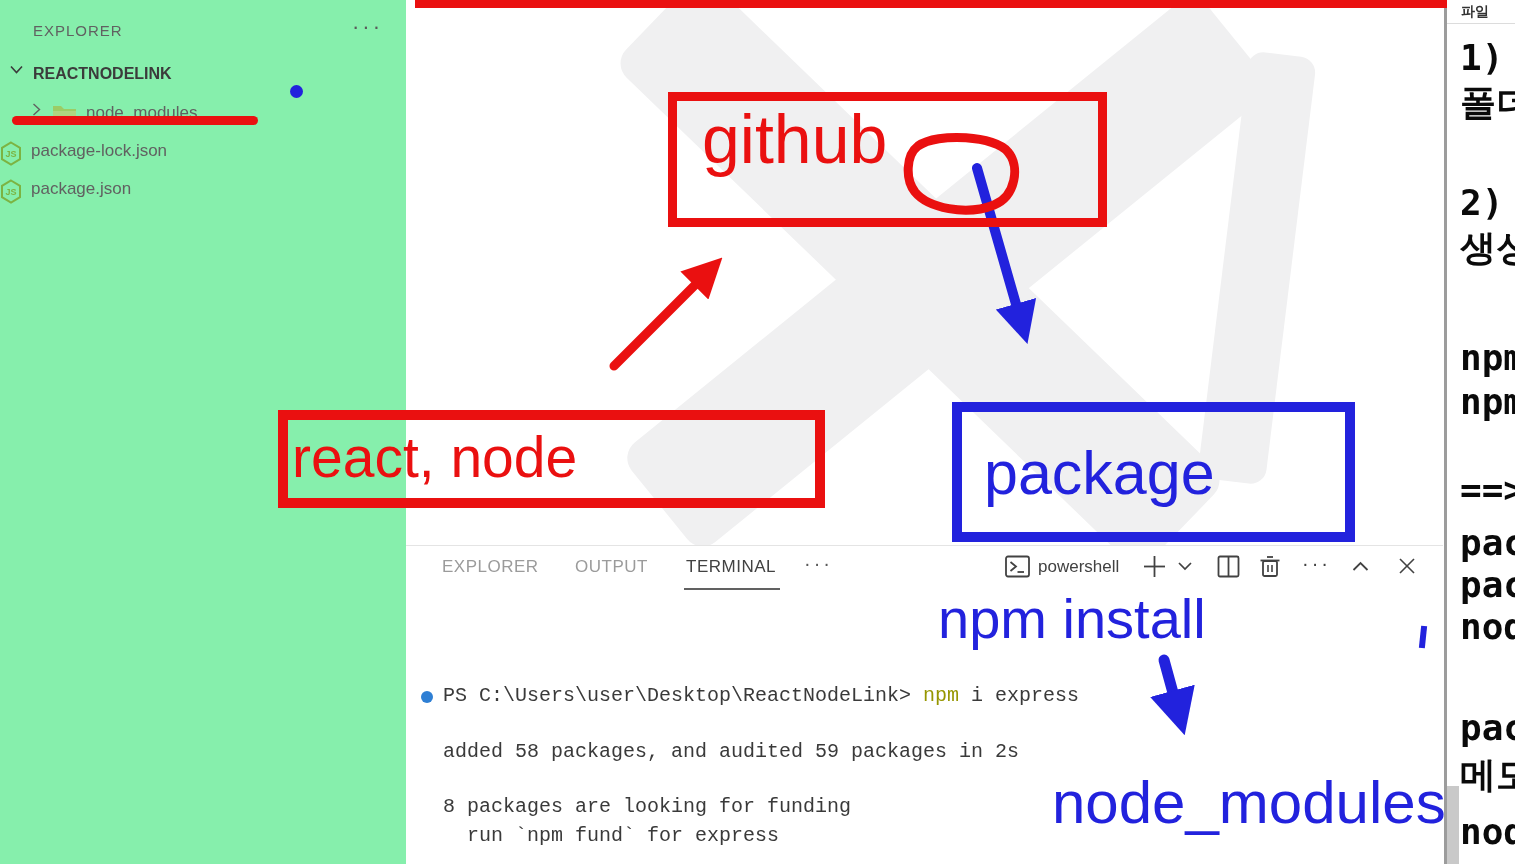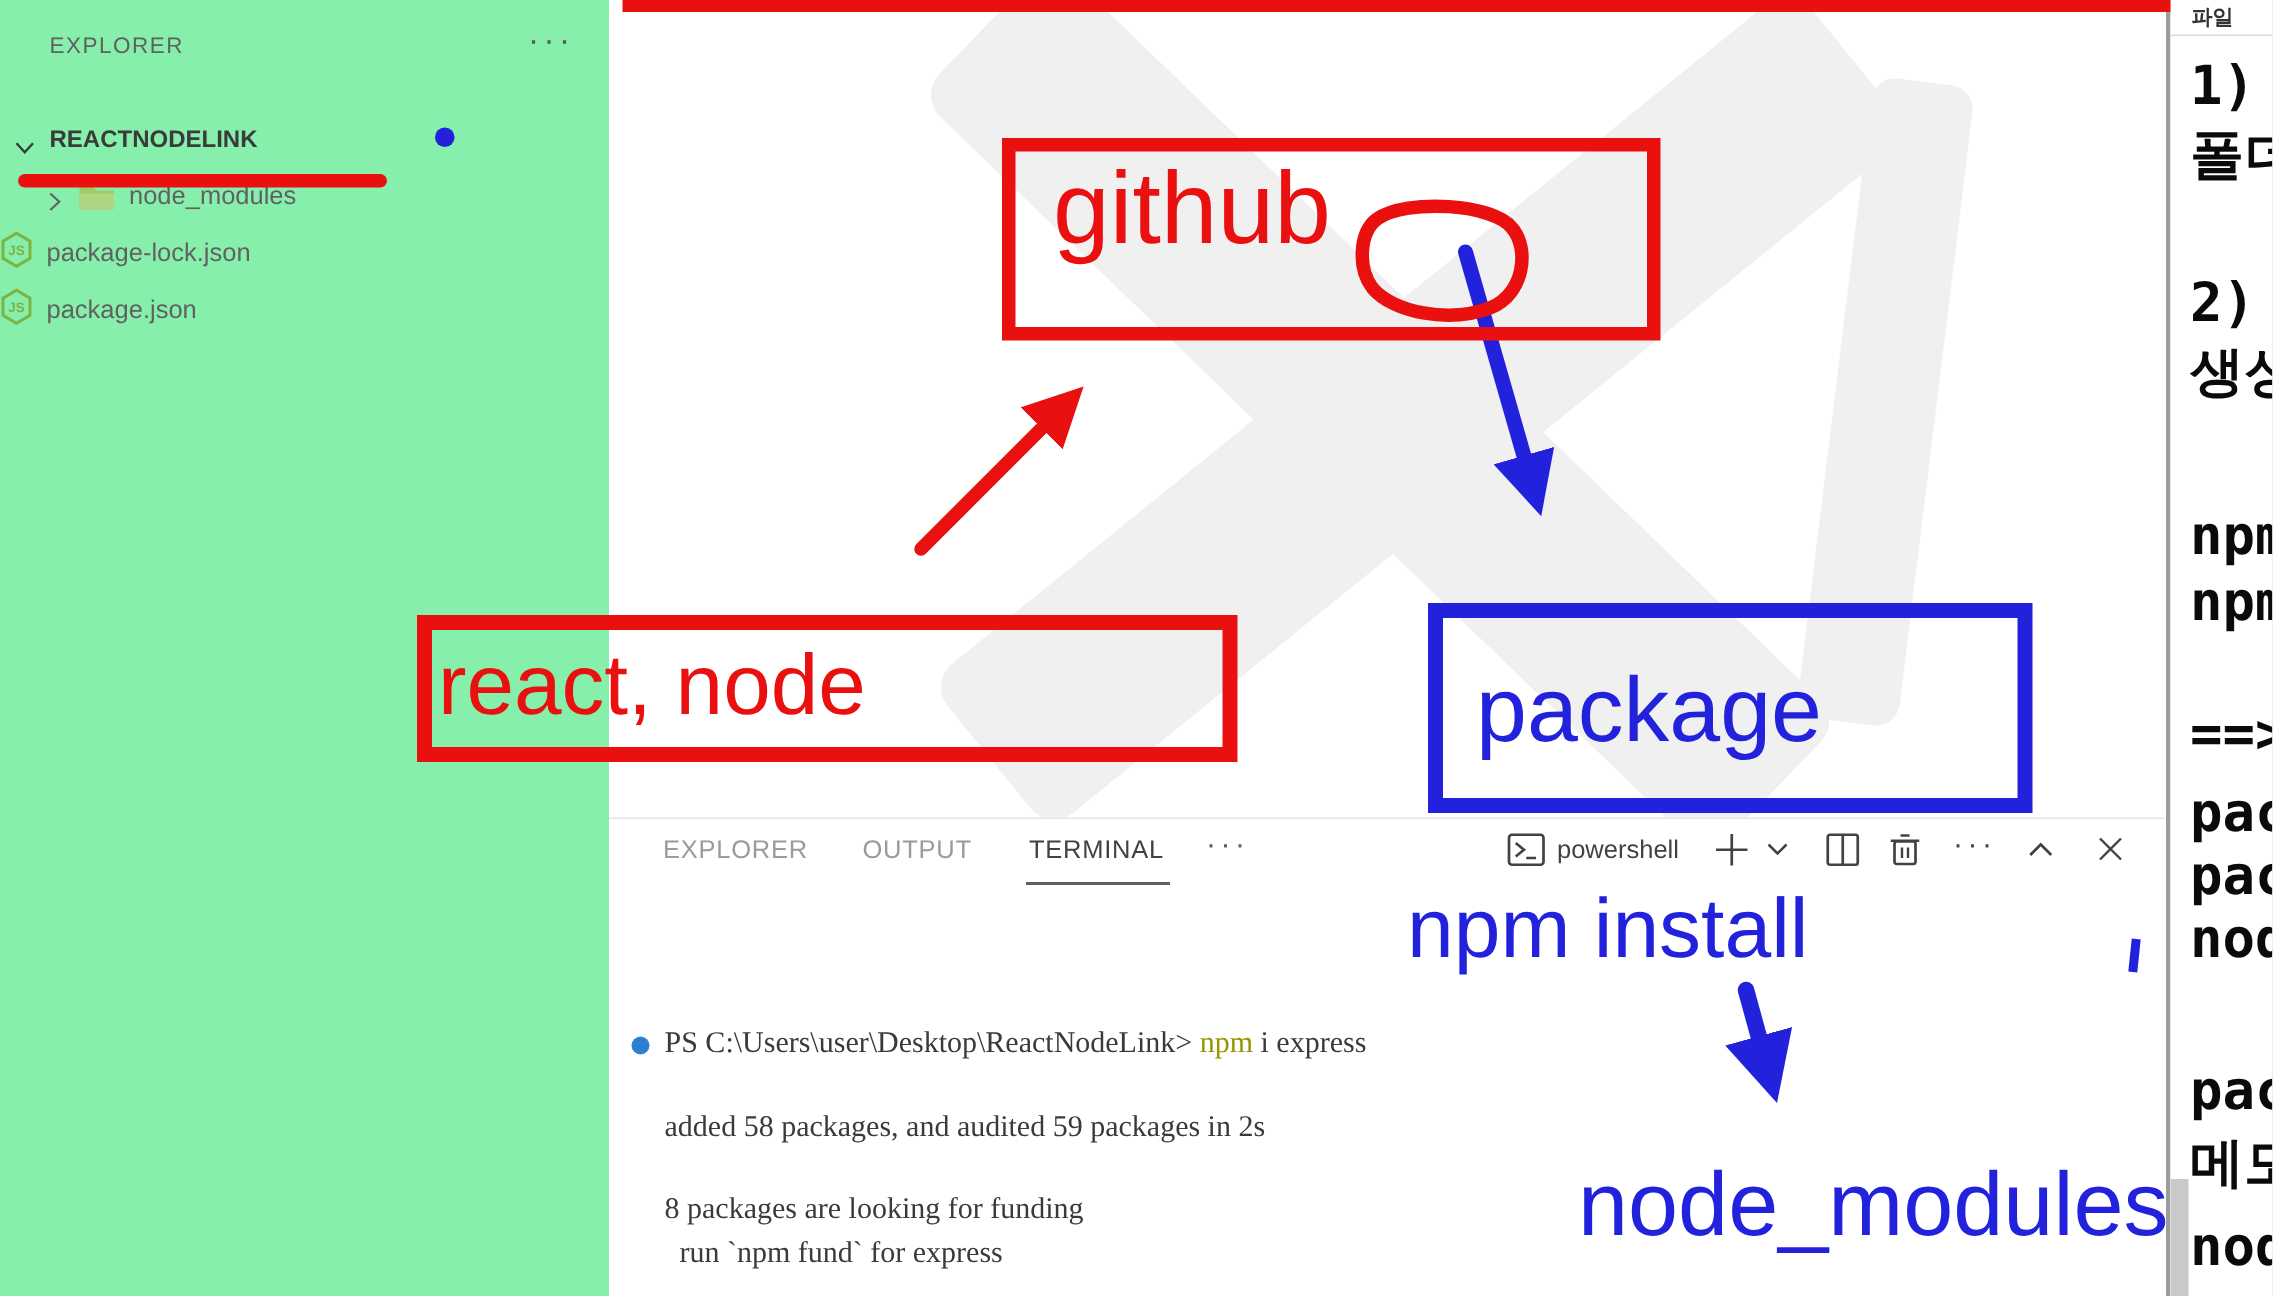--- a/index.html
+++ b/index.html
@@ -2,40 +2,40 @@
 <html style="--ann-red: #ea1010; --ann-blue: #2222dd;"><head>
 <meta charset="utf-8">
 <style>
   html,body{margin:0;padding:0;background:#ddd;}
   .app{position:relative;width:1515px;height:864px;background:#ffffff;overflow:hidden;
        font-family:"Liberation Sans","DejaVu Sans",sans-serif;}
   
   .sidebar{position:absolute;left:0;top:0;width:406px;height:864px;background:#86efac;z-index:1;}
   .sb-header{position:absolute;left:33px;top:22px;font-size:15px;letter-spacing:1px;color:#616161;}
   .sb-dots{position:absolute;left:352px;top:14px;font-size:22px;letter-spacing:3px;color:#5a5a5a;cursor:pointer;}
-  .tree-row{position:absolute;left:0;width:406px;height:38px;display:flex;align-items:flex-end;color:#616161;font-size:17px;}
+  .tree-row{position:absolute;left:0;width:406px;height:38px;display:flex;align-items:flex-start;color:#616161;font-size:17px;}
   .tree-row .chev{display:inline-flex;width:16px;justify-content:center;}
   .row-project{top:65px;font-weight:bold;color:#3b3b3b;font-size:16px;}
   .row-project .chev{margin-left:8px;margin-right:9px;}
   .row-nm{top:103px;}
   .row-nm .chev{margin-left:28px;margin-right:8px;}
   .ficon{margin-right:9px;display:inline-flex;}
   .row-file{}
   .row-f1{top:141px;} .row-f2{top:179px;}
   
   .editor{position:absolute;left:406px;top:0;width:1037px;height:546px;background:#fff;overflow:hidden;z-index:1;}
   
   .panel{position:absolute;left:406px;top:545px;width:1037px;height:319px;background:#fff;z-index:2;border-top:1px solid #e4e4e4;}
   .ptab{position:absolute;top:11px;font-size:17px;letter-spacing:.5px;color:#9b9b9b;cursor:pointer;}
   .ptab.active{color:#424242;}
   .tab-underline{position:absolute;left:278px;top:42px;width:96px;height:2px;background:#616161;}
   .ptab-dots{position:absolute;left:398px;top:6px;font-size:20px;letter-spacing:3px;color:#5a5a5a;cursor:pointer;}
   .pctl{position:absolute;top:6px;display:flex;align-items:center;color:#424242;cursor:pointer;}
   .shell-label{font-size:17px;color:#424242;}
-  .tline{position:absolute;left:37px;font-family:Liberation Serif, serif;
+  .tline{position:absolute;left:37px;font-family:Liberation Mono, monospace;
          font-size:20px;color:#3a3a3a;white-space:pre;}
   .tbullet{position:absolute;left:15px;top:145px;width:12px;height:12px;border-radius:50%;background:#2e7fd4;}
   .npm-olive{color:#969600;}
   
   .side-window{position:absolute;left:1447px;top:0;width:68px;height:864px;background:#fff;overflow:hidden;z-index:3;}
   .sw-border{position:absolute;left:1444px;top:0;width:3px;height:864px;background:#9c9c9c;z-index:3;}
   .sw-menubar{position:absolute;left:0;top:0;width:68px;height:23px;border-bottom:1px solid #dcdcdc;font-weight:bold;}
   .sw-menu{position:absolute;left:14px;top:3px;font-size:14px;color:#333;cursor:pointer;}
   .sw-line{position:absolute;left:13px;width:80px;font-family:"DejaVu Sans Mono","Liberation Mono",monospace;
            font-weight:bold;font-size:36px;color:#0a0a0a;white-space:nowrap;}

